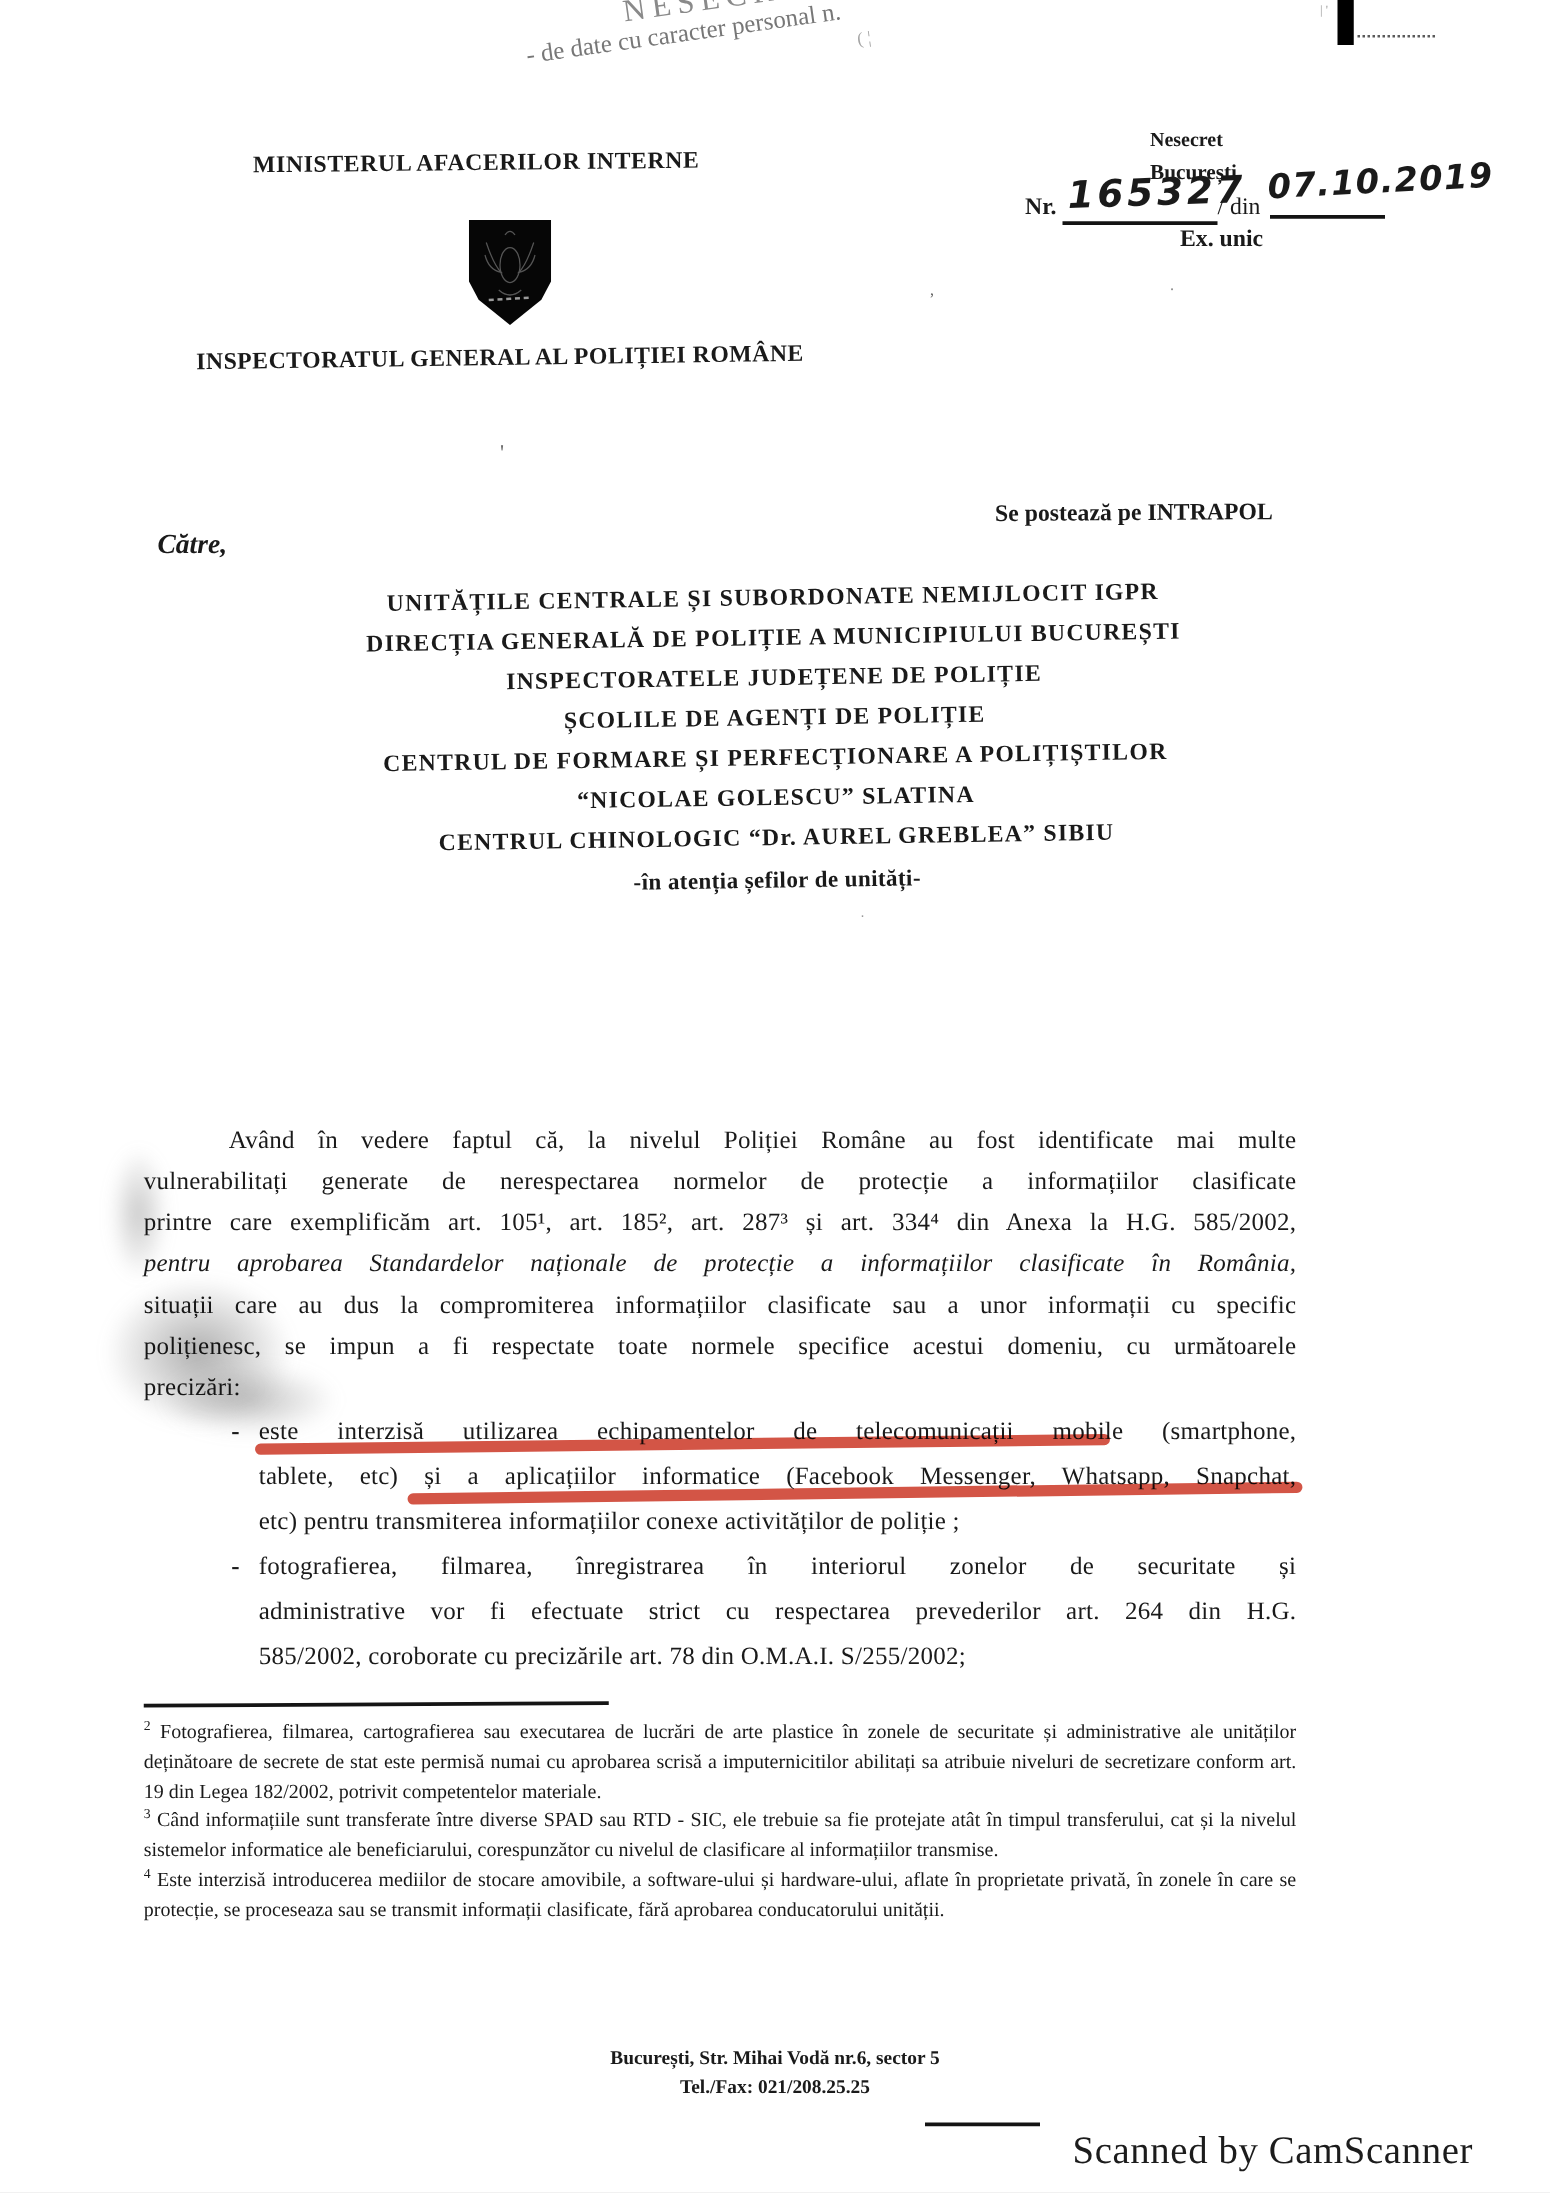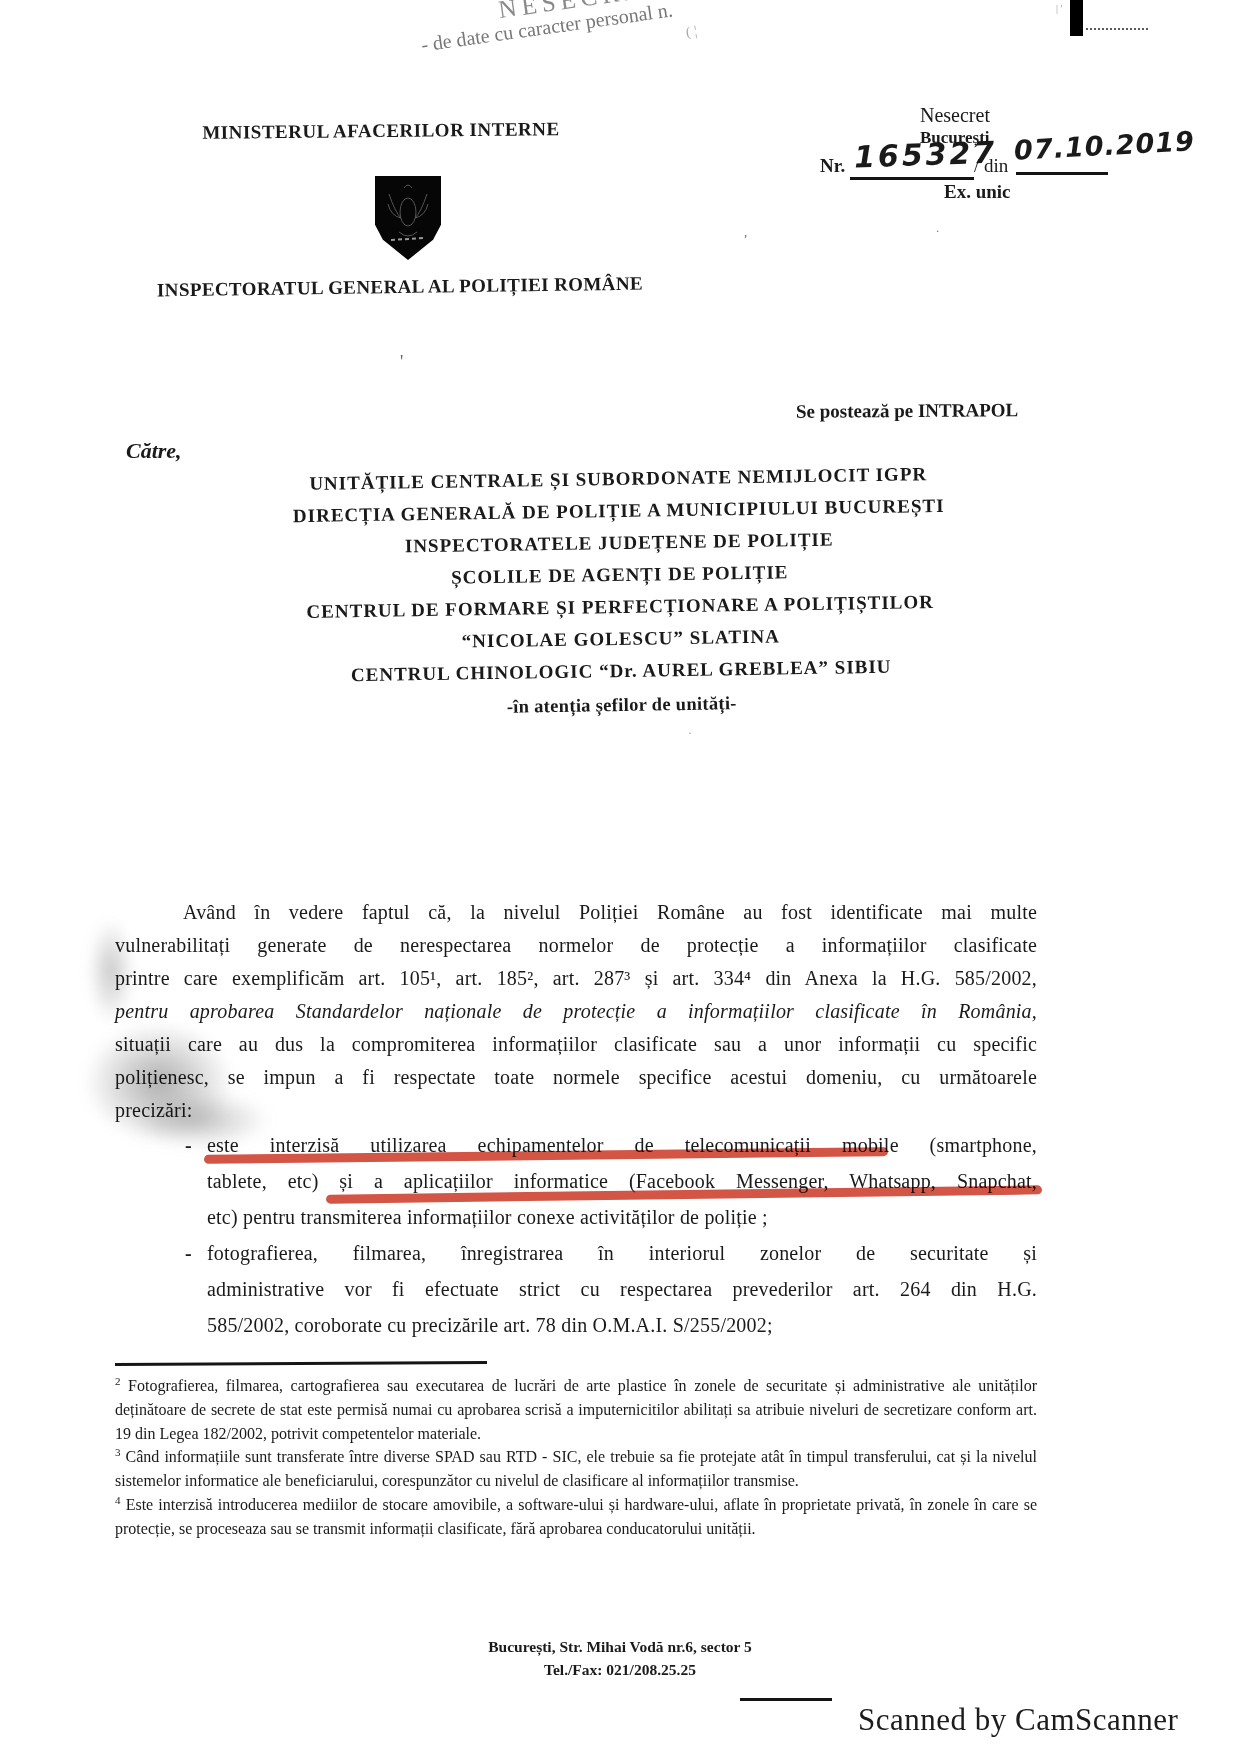--- a/index.html
+++ b/index.html
@@ -19,34 +19,34 @@
 
   
   .ministry{left:171px;top:120px;width:420px;text-align:center;font-weight:bold;
             font-size:19px;letter-spacing:.5px;transform:rotate(-.6deg);}
   .shield{left:375px;top:176px;width:66px;height:84px;background:#060606;
           -webkit-clip-path:polygon(0 0,100% 0,100% 58%,88% 76%,50% 100%,12% 76%,0 58%);
           clip-path:polygon(0 0,100% 0,100% 58%,88% 76%,50% 100%,12% 76%,0 58%);}
   .inspectorate{left:150px;top:276px;width:500px;text-align:center;font-weight:bold;
                 font-size:19px;letter-spacing:.4px;transform:rotate(-.8deg);}
 
-  .nesecret{left:920px;top:104px;font-size:20px;font-weight:normal;text-align:center;}
+  .nesecret{left:920px;top:104px;font-size:16px;font-weight:bold;text-align:center;}
   .city{left:920px;top:128px;font-size:17px;font-weight:bold;}
   .nr-label{left:820px;top:155px;font-size:19px;font-weight:bold;}
   .hw{font-family:"DejaVu Sans","Liberation Sans",sans-serif;font-style:italic;font-weight:bold;}
   .hw-number{left:854px;top:137px;font-size:30px;letter-spacing:3px;transform:rotate(-2deg);}
   .uline1{left:850px;top:177px;width:124px;height:3px;background:#141414;}
   .din-label{left:974px;top:155px;font-size:19px;font-weight:normal;}
   .hw-date{left:1014px;top:130px;font-size:27px;letter-spacing:1px;transform:rotate(-3deg);white-space:nowrap;}
   .uline2{left:1016px;top:172px;width:92px;height:3px;background:#141414;}
   .ex-unic{left:944px;top:181px;font-size:19px;font-weight:bold;}
   .intrapol{left:796px;top:400px;font-size:19px;font-weight:bold;transform:rotate(-.4deg);}
 
   
-  .salutation{left:126px;top:438px;font-size:22px;font-weight:bold;font-style:italic;}
+  .salutation{left:126px;top:422px;font-size:22px;font-weight:bold;font-style:italic;}
   .recipients{left:150px;top:468px;width:940px;transform:rotate(-.9deg);}
   .recipients .rline{height:32px;text-align:center;font-weight:bold;font-size:19px;letter-spacing:1px;}
   .attention{margin-top:3px;text-align:center;font-weight:bold;font-size:18.5px;letter-spacing:.3px;}
 
   
   .para{left:115px;top:896px;width:922px;font-size:20px;line-height:33px;letter-spacing:.2px;}
   .jline{text-align:justify;text-align-last:justify;}
   .jlast{text-align:justify;text-align-last:left;}
   .indent{text-indent:68px;}
   .bullet{left:185px;width:852px;font-size:20px;line-height:36px;letter-spacing:.2px;}

